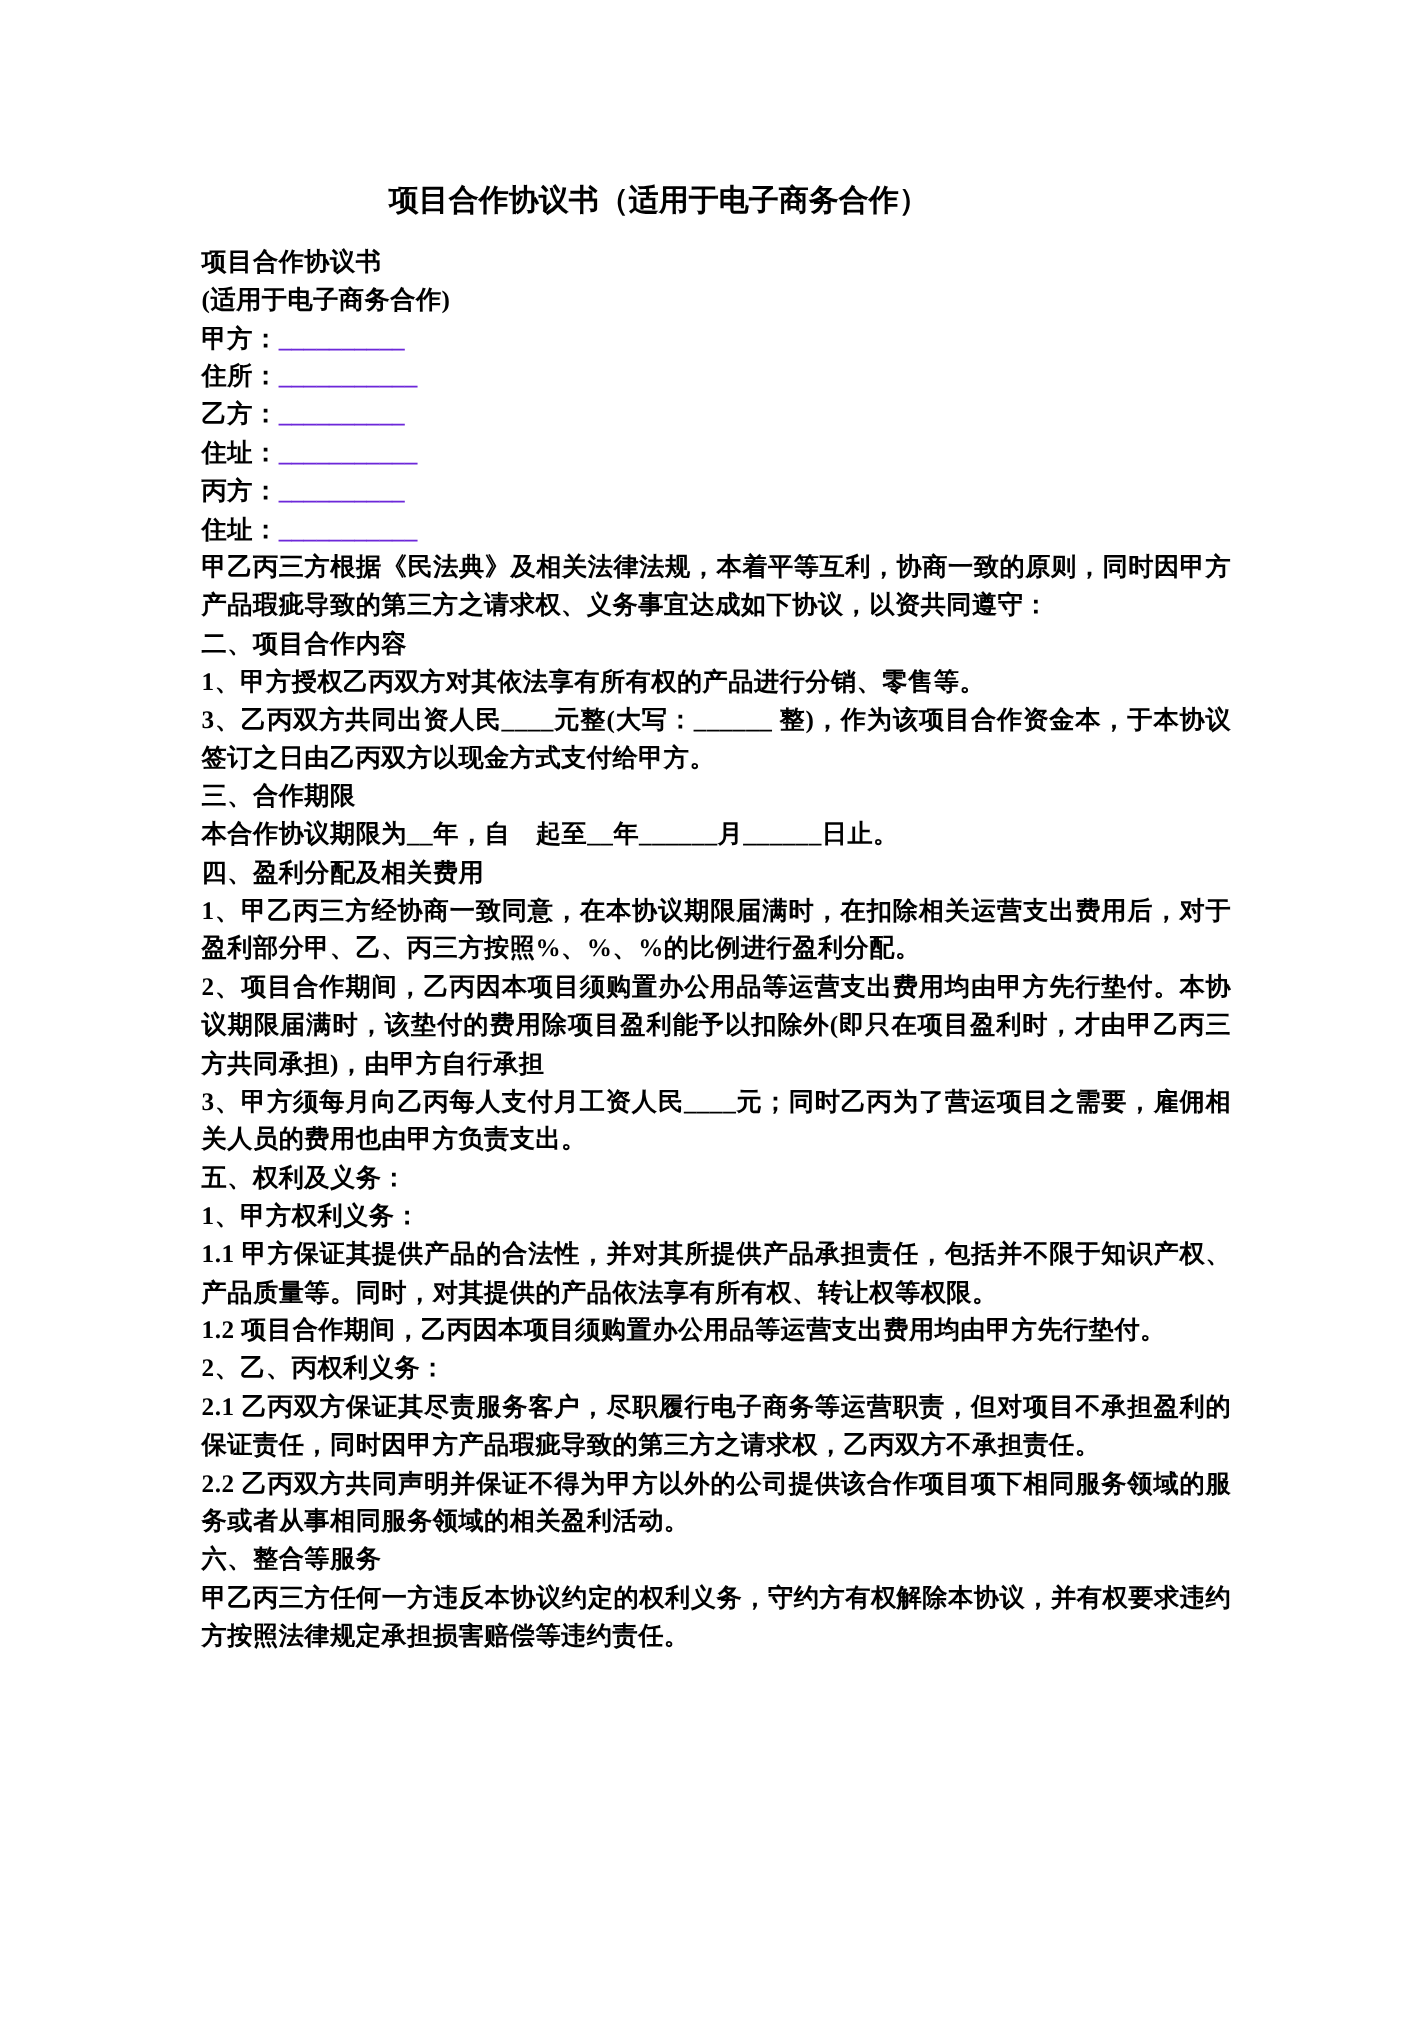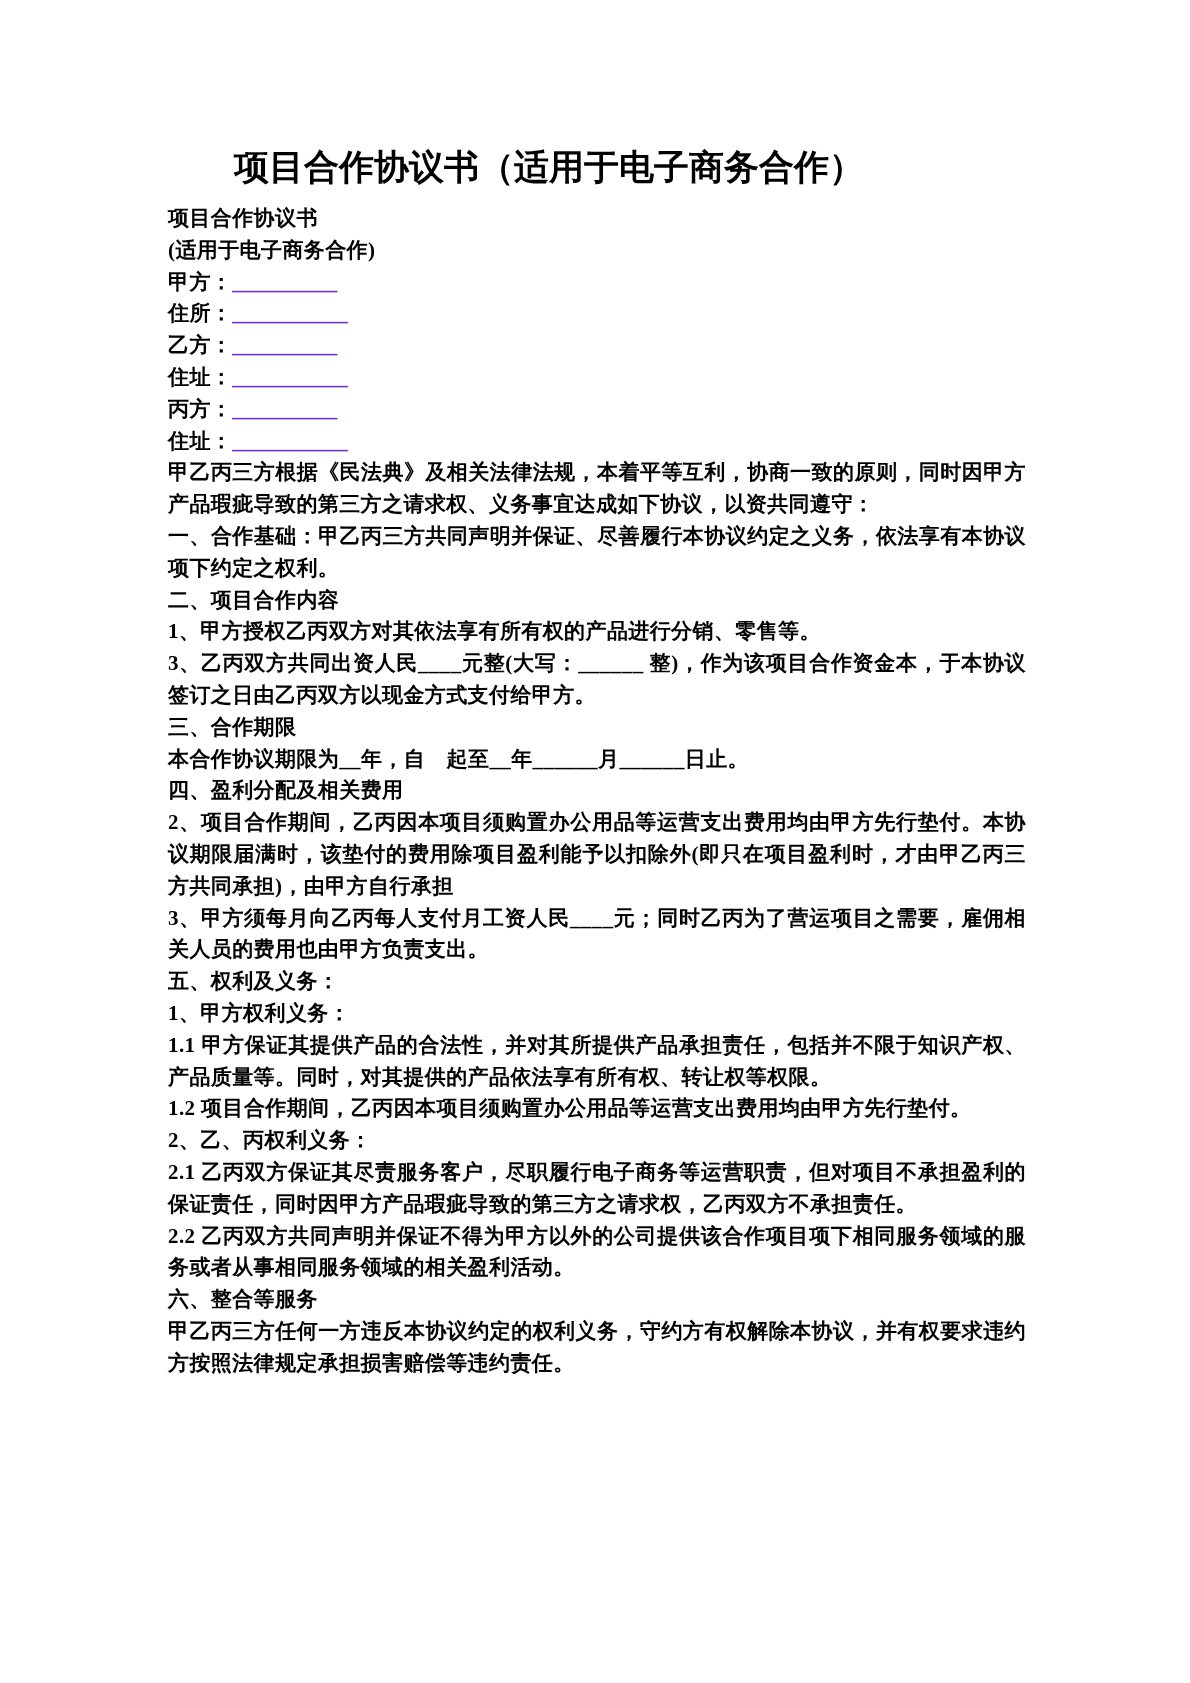--- a/index.html
+++ b/index.html
@@ -17,21 +17,21 @@
     width: 1190px; height: 1683px;
     background: #ffffff;
   }
   .doc-content {
     position: absolute;
     left: 168px;
     top: 140px;
     width: 858px;
   }
   .doc-title {
-    font-size: 35px;
+    font-size: 25px;
     font-weight: 700;
     line-height: 55px;
     margin: 0 96px 8px 0;
     text-align: center;
     white-space: nowrap;
     letter-spacing: 0px;
   }
   .line {
     font-size: 21px;
     line-height: 31.8px;
@@ -70,27 +70,27 @@
       <span>住址：</span><span class="blank">___________</span>
     </p>
     <p class="line">
       <span>丙方：</span><span class="blank">__________</span>
     </p>
     <p class="line">
       <span>住址：</span><span class="blank">___________</span>
     </p>
 
     <p class="line">甲乙丙三方根据《民法典》及相关法律法规，本着平等互利，协商一致的原则，同时因甲方产品瑕疵导致的第三方之请求权、义务事宜达成如下协议，以资共同遵守：</p>
-    <p class="line">一、合作基础：甲乙丙三方共同声明并保证、尽善履行本协议约定之义务，依法享有本协议项下约定之权利。</p>
     <p class="line">二、项目合作内容</p>
     <p class="line">1、甲方授权乙丙双方对其依法享有所有权的产品进行分销、零售等。</p>
     <p class="line">3、乙丙双方共同出资人民____元整(大写：______ 整)，作为该项目合作资金本，于本协议签订之日由乙丙双方以现金方式支付给甲方。</p>
     <p class="line">三、合作期限</p>
     <p class="line">本合作协议期限为__年，自　起至__年______月______日止。</p>
     <p class="line">四、盈利分配及相关费用</p>
+    <p class="line">1、甲乙丙三方经协商一致同意，在本协议期限届满时，在扣除相关运营支出费用后，对于盈利部分甲、乙、丙三方按照%、%、%的比例进行盈利分配。</p>
     <p class="line">2、项目合作期间，乙丙因本项目须购置办公用品等运营支出费用均由甲方先行垫付。本协议期限届满时，该垫付的费用除项目盈利能予以扣除外(即只在项目盈利时，才由甲乙丙三方共同承担)，由甲方自行承担</p>
     <p class="line">3、甲方须每月向乙丙每人支付月工资人民____元；同时乙丙为了营运项目之需要，雇佣相关人员的费用也由甲方负责支出。</p>
     <p class="line">五、权利及义务：</p>
     <p class="line">1、甲方权利义务：</p>
     <p class="line">1.1 甲方保证其提供产品的合法性，并对其所提供产品承担责任，包括并不限于知识产权、产品质量等。同时，对其提供的产品依法享有所有权、转让权等权限。</p>
     <p class="line">1.2 项目合作期间，乙丙因本项目须购置办公用品等运营支出费用均由甲方先行垫付。</p>
     <p class="line">2、乙、丙权利义务：</p>
     <p class="line">2.1 乙丙双方保证其尽责服务客户，尽职履行电子商务等运营职责，但对项目不承担盈利的保证责任，同时因甲方产品瑕疵导致的第三方之请求权，乙丙双方不承担责任。</p>
     <p class="line">2.2 乙丙双方共同声明并保证不得为甲方以外的公司提供该合作项目项下相同服务领域的服务或者从事相同服务领域的相关盈利活动。</p>
     <p class="line">六、整合等服务</p>

